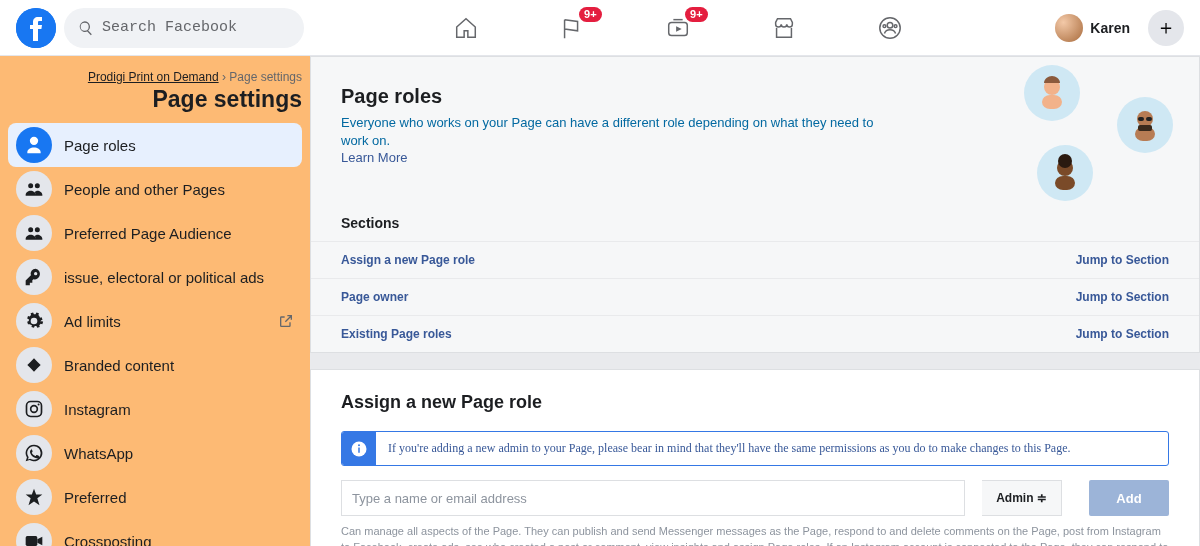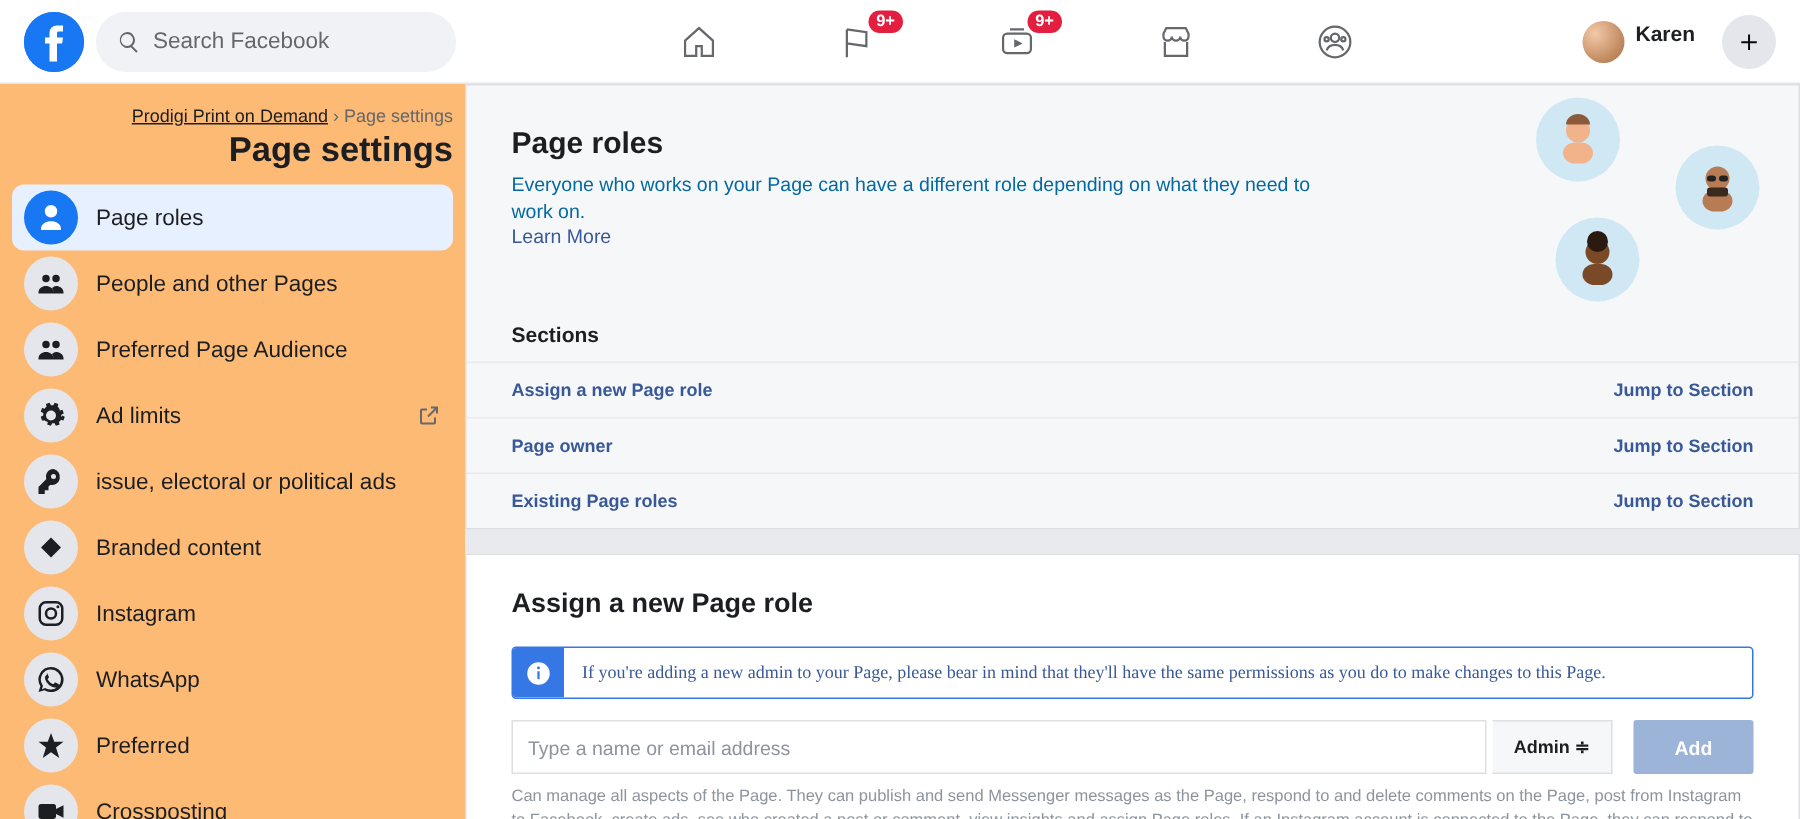--- a/index.html
+++ b/index.html
@@ -1,28 +1,28 @@
 <!DOCTYPE html>
 <html><head>
 <meta charset="utf-8">
 <style>
 * { box-sizing: border-box; margin: 0; padding: 0; }
 body { font-family: Helvetica, Arial, sans-serif; font-size: 14px; color: #1c1e21; background: #fff; width: 1200px; height: 546px; overflow: hidden; }
 .topbar { height: 56px; display: flex; align-items: center; border-bottom: 1px solid #e4e6eb; padding: 0 16px; }
 .logo { width: 40px; height: 40px; border-radius: 50%; background: #1877f2; display: flex; align-items: center; justify-content: center; flex-shrink: 0; }
 .logo svg { width: 40px; height: 40px; }
-.search { margin-left: 8px; width: 240px; height: 40px; background: #f0f2f5; border-radius: 50px; display: flex; align-items: center; padding: 0 14px; color: #65676b; }
+.search { margin-left: 8px; width: 240px; height: 40px; background: #f0f2f5; border-radius: 50px; display: flex; align-items: center; padding: 0 14px; color: #65676b; font-family: Liberation Mono, monospace; }
 .search svg { width: 16px; height: 16px; fill: #65676b; flex-shrink:0; }
 .search-text { margin-left: 8px; font-size: 15px; }
 .nav-center { flex: 1; display: flex; justify-content: center; gap: 78px; align-items: center; }
 .nav-icon { position: relative; width: 28px; height: 28px; display: flex; align-items: center; justify-content: center; cursor: pointer; }
 .nav-icon svg { width: 26px; height: 26px; fill: none; stroke: #65676b; stroke-width: 1.6; }
 .badge { position: absolute; top: -7px; right: -16px; background: #e41e3f; color: #fff; font-size: 11px; font-weight: 700; border-radius: 10px; padding: 1px 5px; line-height: 13px; }
 .top-right { display: flex; align-items: center; gap: 8px; margin-left: auto; }
-.profile-chip { display: flex; align-items: flex-start; gap: 7px; padding: 4px 10px 4px 4px; border-radius: 18px; cursor: pointer; }
+.profile-chip { display: flex; align-items: center; gap: 7px; padding: 4px 10px 4px 4px; border-radius: 18px; cursor: pointer; }
 .avatar { width: 28px; height: 28px; border-radius: 50%; background: radial-gradient(circle at 30% 30%, #f3c9a8, #a86b3c); }
 .profile-name { font-weight: 600; font-size: 14px; }
 .plus-btn { width: 36px; height: 36px; border-radius: 50%; background: #e4e6eb; display: flex; align-items: center; justify-content: center; cursor: pointer; font-size: 20px; color: #050505; }
 .layout { display: flex; height: calc(546px - 56px); }
 .sidebar { width: 310px; background: #fdba74; padding: 14px 8px 0 8px; flex-shrink: 0; text-align: right; }
 .breadcrumb { font-size: 12px; color: #65676b; padding-left: 6px; }
 .breadcrumb a { color: #1c1e21; text-decoration: underline; cursor: pointer; }
 .page-title { font-size: 23px; font-weight: 800; margin: 2px 0 10px 6px; }
 .side-item { display: flex; align-items: center; height: 44px; padding: 0 8px; border-radius: 8px; cursor: pointer; gap: 12px; font-size: 15px; font-weight: 500; position: relative; }
 .side-item.active { background: #e7f0fe; }
@@ -46,21 +46,21 @@
 .sections-label { font-weight: 700; font-size: 14px; margin: 50px 30px 10px 30px; color: #1c1e21; }
 .section-row { display: flex; justify-content: space-between; align-items: center; padding: 11px 30px; border-top: 1px solid #e9eaec; font-size: 12px; font-weight: 600; }
 .section-row .left { color: #385898; cursor: pointer; }
 .section-row .right { color: #385898; cursor: pointer; }
 .assign-card { background: #fff; border: 1px solid #dddfe2; padding: 22px 30px; }
 .assign-title { font-size: 18px; font-weight: 700; margin-bottom: 18px; }
 .info-banner { display: flex; border: 1px solid #3578e5; border-radius: 3px; overflow: hidden; margin-bottom: 14px; font-family: Liberation Serif, serif; }
 .info-left { width: 34px; background: #3578e5; display: flex; align-items: center; justify-content: center; flex-shrink: 0; }
 .info-left svg { width: 18px; height: 18px; fill: #fff; }
 .info-text { padding: 9px 12px; font-size: 12px; color: #385898; }
-.assign-form { display: flex; gap: 4px; height: 36px; margin-bottom: 8px; }
+.assign-form { display: flex; gap: 17px; height: 36px; margin-bottom: 8px; }
 .name-input { flex: 1; border: 1px solid #dddfe2; padding: 0 10px; font-size: 13px; color: #1c1e21; }
 .name-input::placeholder { color: #8d949e; }
 .role-select { width: 80px; border: 1px solid #dddfe2; border-left: none; display: flex; align-items: center; justify-content: center; font-size: 12px; font-weight: 600; gap: 4px; cursor: pointer; background: #f6f7f8; text-align: right; }
 .add-btn { width: 80px; margin-left: 10px; background: #9cb4d8; color: #fff; border: none; font-size: 13px; font-weight: 600; cursor: pointer; border-radius: 2px; }
 .role-desc { font-size: 11px; color: #8d949e; line-height: 1.45; }
 </style>
 </head>
 <body>
 
 <div class="topbar">
@@ -149,35 +149,35 @@
           <div class="side-icon">
             <svg viewBox="0 0 24 24">
               <path d="M8 11a3 3 0 100-6 3 3 0 000 6zm8 0a3 3 0 100-6 3 3 0 000 6zM2 19c0-3 3-5 6-5s6 2 6 5v1H2v-1zm12 0c0-1.3-.4-2.5-1.2-3.5C14 14.7 15 14 16 14c3 0 6 2 6 5v1h-8v-1z"></path>
             </svg>
           </div>
           <span>Preferred Page Audience</span>
         </div>
         <div class="side-item">
           <div class="side-icon">
             <svg viewBox="0 0 24 24">
+              <path d="M14 2a6 6 0 00-5.7 8L2 16.3V22h5v-3h3v-3l1.3-1.3A6 6 0 1014 2zm2 6a2 2 0 11-4 0 2 2 0 014 0z"></path>
+            </svg>
+          </div>
+          <span>issue, electoral or political ads</span>
+        </div>
+        <div class="side-item">
+          <div class="side-icon">
+            <svg viewBox="0 0 24 24">
               <path d="M12 8a4 4 0 100 8 4 4 0 000-8zm9 4l2 1-1 3-2-.6a8 8 0 01-1.7 1.7l.6 2-3 1-1-2h-2l-1 2-3-1 .6-2A8 8 0 016.8 16L4.8 16l-1-3 2-1v-2l-2-1 1-3 2 .6A8 8 0 018.5 4.8L7.9 2.8l3-1 1 2h2l1-2 3 1-.6 2A8 8 0 0119.2 8l2-.6 1 3-2 1v2z"></path>
             </svg>
           </div>
           <span>Ad limits</span>
           <svg class="ext-icon" viewBox="0 0 24 24" fill="none" stroke-width="2">
             <path d="M14 4h6v6M20 4l-9 9M18 14v5a1 1 0 01-1 1H5a1 1 0 01-1-1V7a1 1 0 011-1h5"></path>
           </svg>
-        </div>
-        <div class="side-item">
-          <div class="side-icon">
-            <svg viewBox="0 0 24 24">
-              <path d="M14 2a6 6 0 00-5.7 8L2 16.3V22h5v-3h3v-3l1.3-1.3A6 6 0 1014 2zm2 6a2 2 0 11-4 0 2 2 0 014 0z"></path>
-            </svg>
-          </div>
-          <span>issue, electoral or political ads</span>
         </div>
         <div class="side-item">
           <div class="side-icon">
             <svg viewBox="0 0 24 24">
               <path d="M12 4L8 8l4 4 4-4-4-4zm0 16l-4-4 4-4 4 4-4 4zM4 12l4-4 4 4-4 4-4-4zm16 0l-4-4-4 4 4 4 4-4z"></path>
             </svg>
           </div>
           <span>Branded content</span>
         </div>
         <div class="side-item">

